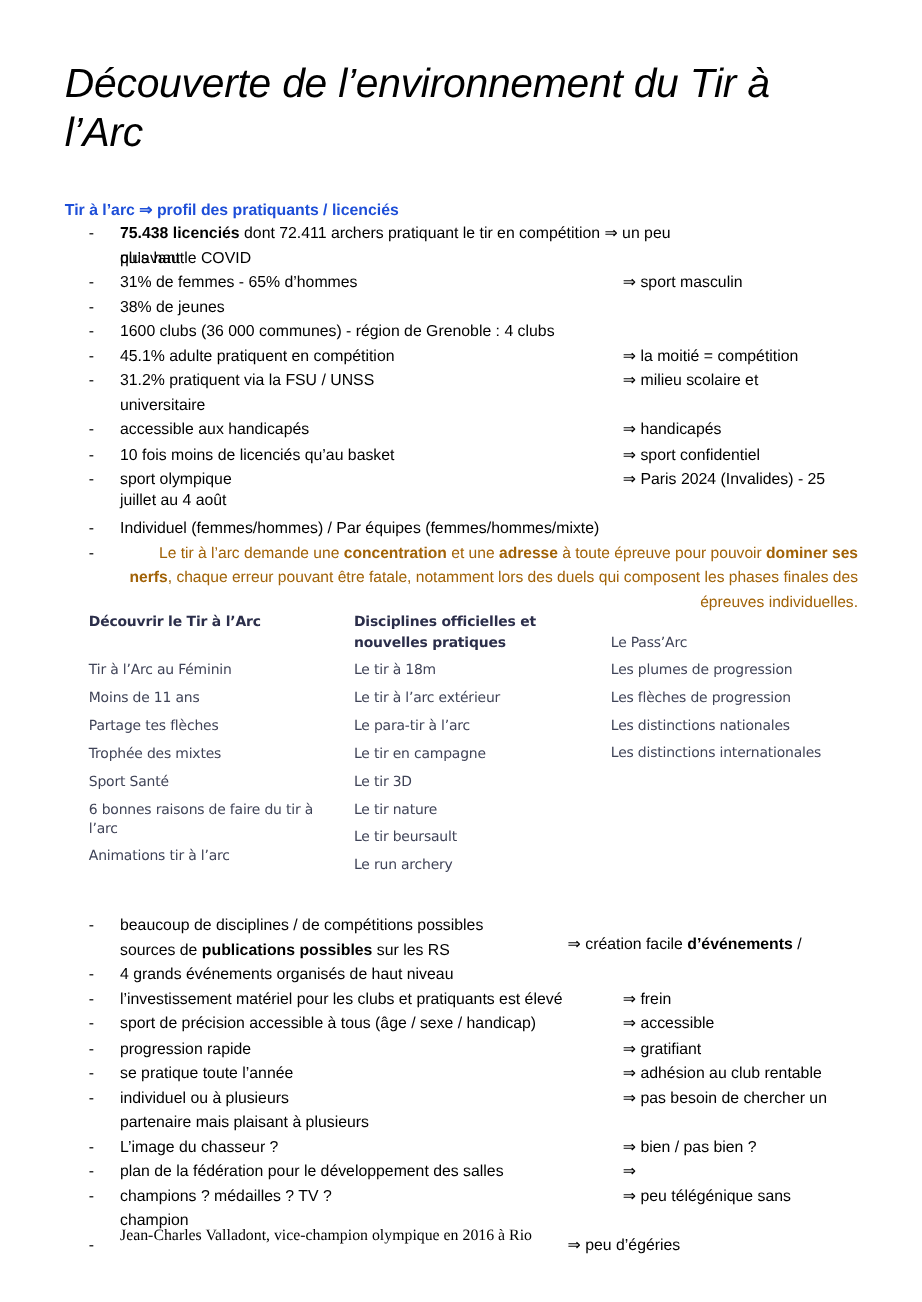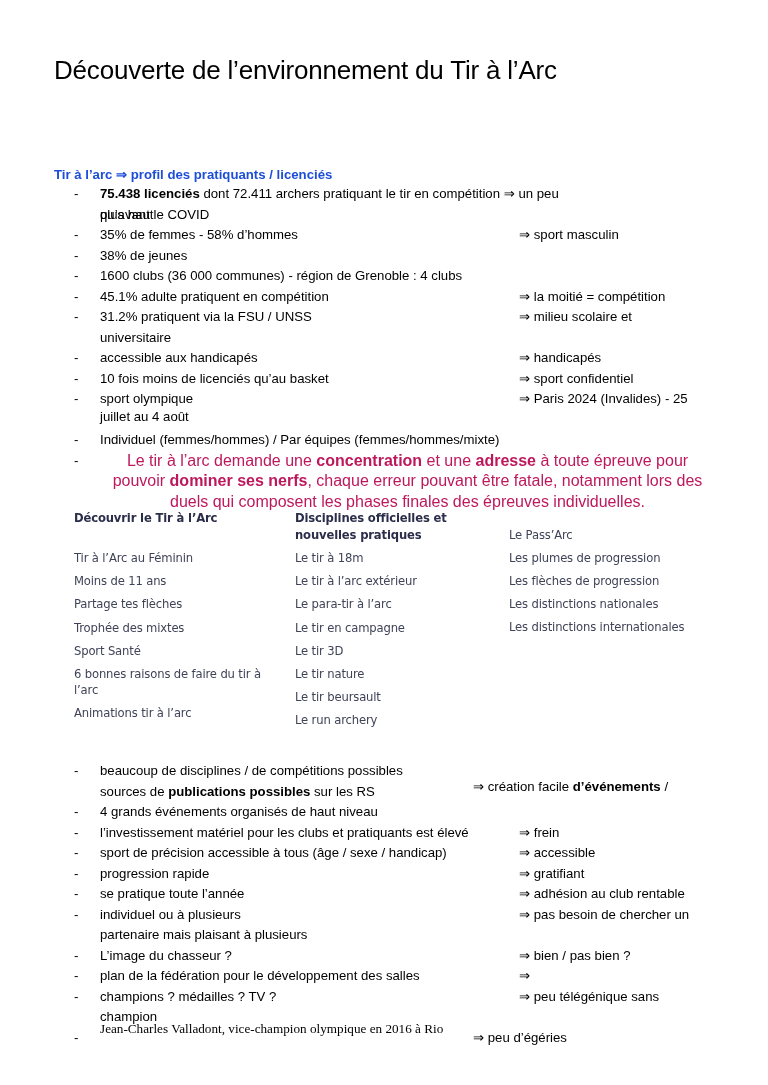--- a/index.html
+++ b/index.html
@@ -24,26 +24,27 @@
     box-sizing: border-box;
     padding: 0;
   }
 
   
   .doc-title {
     position: absolute;
     left: 54px;
     top: 50px;
     width: 640px;
-    font-size: 26px;
+    font-size: 34px;
     line-height: 41px;
     font-weight: normal;
     letter-spacing: -0.2px;
     color: #000;
     margin: 0;
+    font-style: italic;
   }
 
   
   .section-heading {
     position: absolute;
     left: 54px;
     top: 166px;
     font-size: 13.2px;
     font-weight: bold;
     line-height: 17px;
@@ -100,24 +101,24 @@
   .bullet-arrow.early {
     left: 419px;
     width: 250px;
   }
 
   
   .bullet-para {
     position: absolute;
     left: 46px;
     width: 615px;
-    font-size: 16px;
-    line-height: 20.5px;
-    color: #be185d;
-    text-align: center;
+    font-size: 13px;
+    line-height: 20.5px;
+    color: #a16207;
+    text-align: right;
   }
 
   b, strong { font-weight: bold; }
 
   
   .columns {
     position: absolute;
     left: 54px;
     top: 510px;
     width: 660px;
@@ -157,21 +158,21 @@
 
   <h1 class="doc-title">Découverte de l’environnement du Tir à l’Arc</h1>
 
   <div class="section-heading">Tir à l’arc ⇒ profil des pratiquants / licenciés</div>
 
   <div class="bullet-list" id="list-top">
       <div class="bullet-dash" style="top: 0px;">-</div>
       <div class="bullet-main wide" style="top: 0px;"><b>75.438 licenciés</b> dont 72.411 archers pratiquant le tir en compétition ⇒ un peu plus haut</div>
       <div class="bullet-cont" style="top: 20.5px;">qu’avant le COVID</div>
       <div class="bullet-dash" style="top: 41px;">-</div>
-      <div class="bullet-main" style="top: 41px;">35% de femmes - 58% d’hommes</div>
+      <div class="bullet-main" style="top: 41px;">31% de femmes - 65% d’hommes</div>
       <div class="bullet-arrow" style="top: 41px;">⇒ sport masculin</div>
       <div class="bullet-dash" style="top: 61.5px;">-</div>
       <div class="bullet-main" style="top: 61.5px;">38% de jeunes</div>
       <div class="bullet-dash" style="top: 82px;">-</div>
       <div class="bullet-main wide" style="top: 82px;">1600 clubs (36 000 communes) - région de Grenoble : 4 clubs</div>
       <div class="bullet-dash" style="top: 102.5px;">-</div>
       <div class="bullet-main" style="top: 102.5px;">45.1% adulte pratiquent en compétition</div>
       <div class="bullet-arrow" style="top: 102.5px;">⇒ la moitié = compétition</div>
       <div class="bullet-dash" style="top: 123px;">-</div>
       <div class="bullet-main" style="top: 123px;">31.2% pratiquent via la FSU / UNSS</div>

